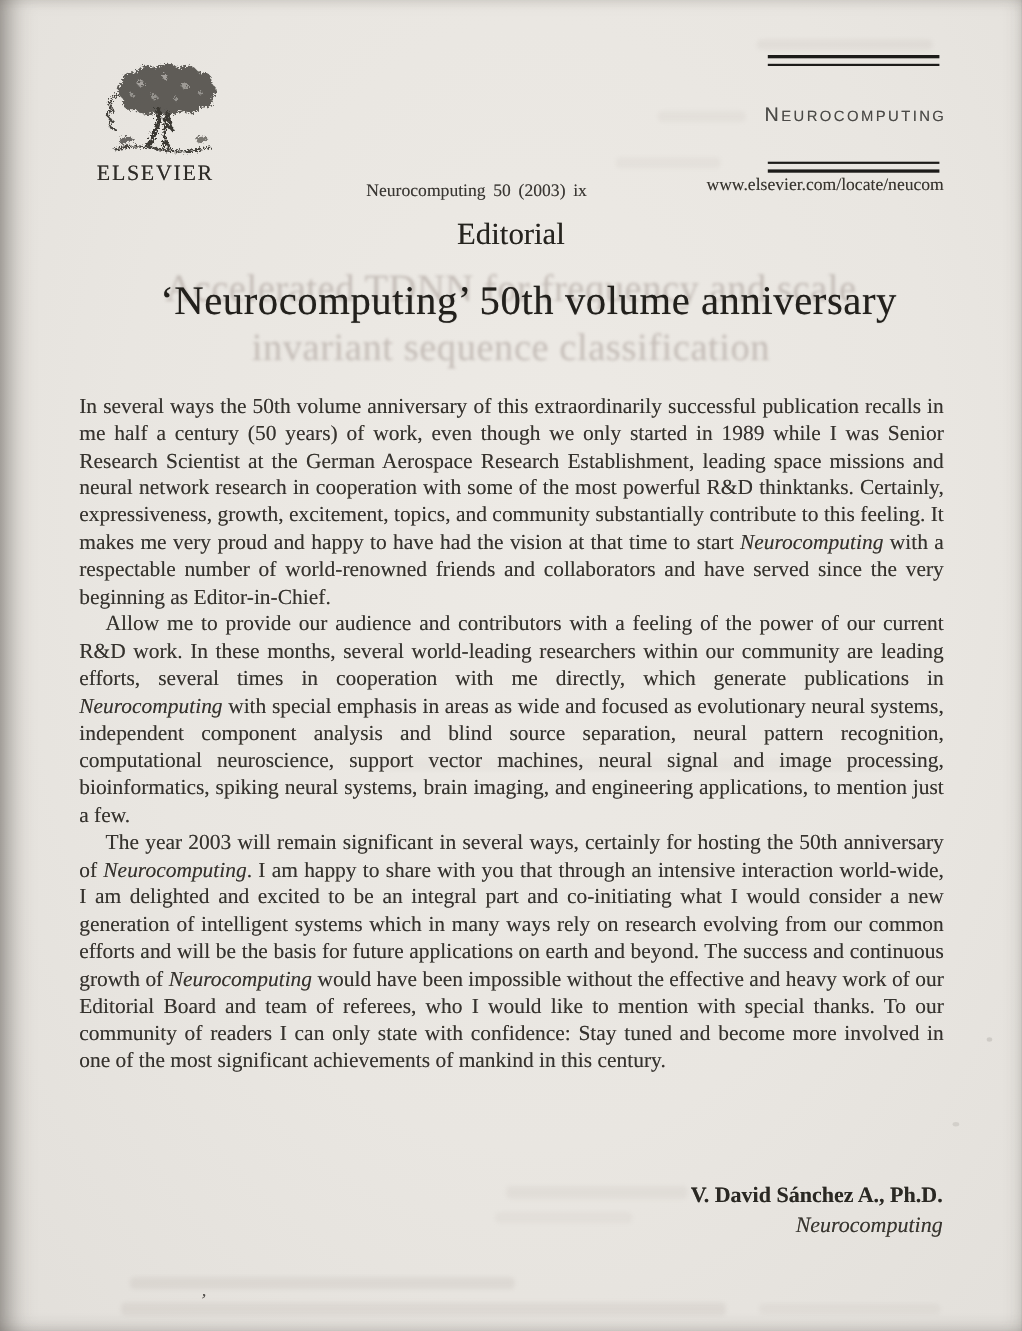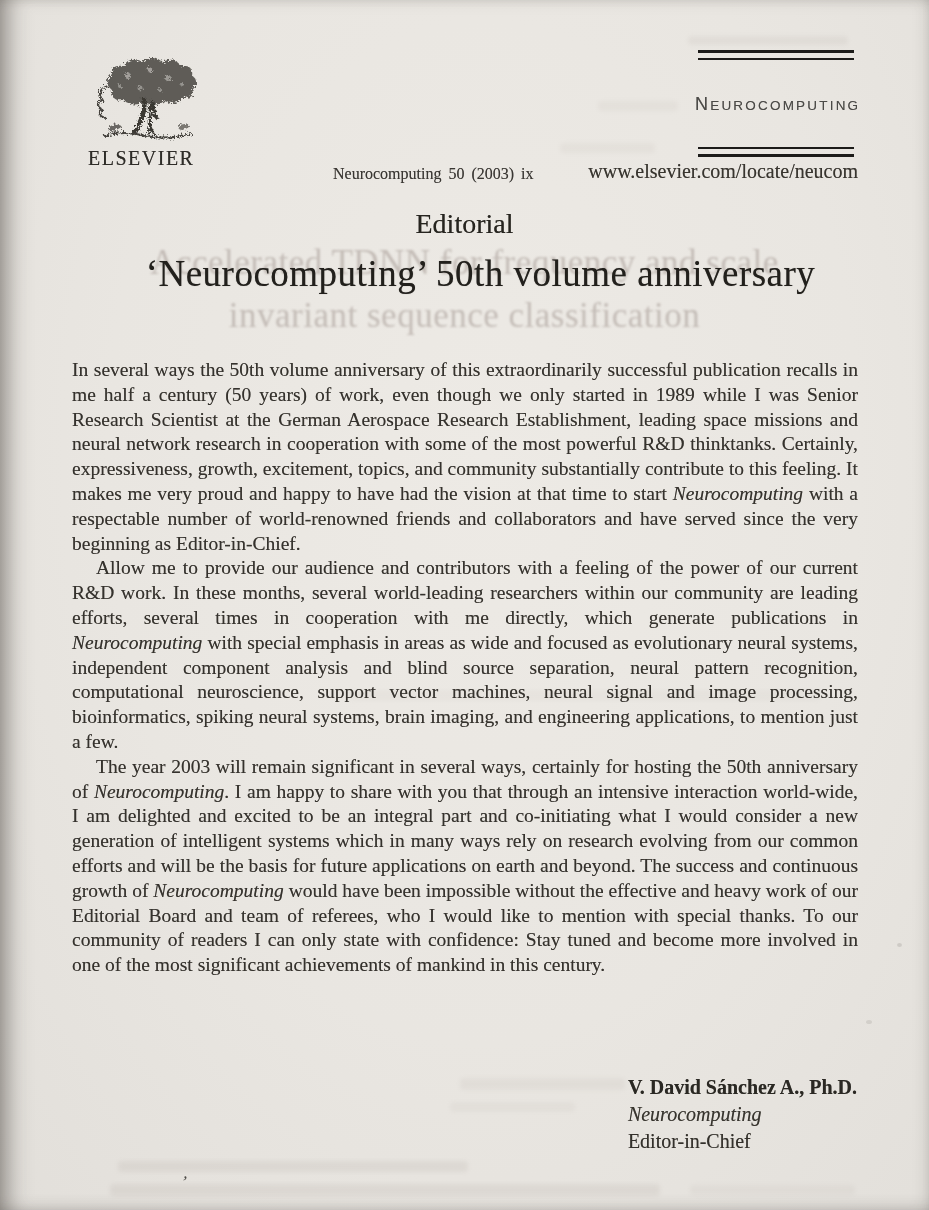--- a/index.html
+++ b/index.html
@@ -33,47 +33,47 @@
   .masthead-rule.top{top:50px;border-top:3px solid #1c1b19;border-bottom:2px solid #1c1b19;}
   .masthead-rule.bottom{top:147px;border-top:2px solid #1c1b19;border-bottom:3px solid #1c1b19;}
   .journal-name{
     left:695px;top:94px;width:162px;text-align:center;
     font-family:"Liberation Sans", sans-serif;
     font-size:13.5px;letter-spacing:2.2px;color:#4b4a47;
     text-shadow:0 0 .5px rgba(75,74,71,.5);
   }
   .journal-name::first-letter{font-size:18px;}
   .journal-url{
-    right:71px;top:160px;font-size:20px;color:#38352f;
+    right:71px;top:160px;font-size:16px;color:#38352f;
     text-shadow:0 0 .5px rgba(56,53,47,.5);
   }
   
   .section-label{
-    left:0;right:0;top:208px;text-align:center;
+    left:0;right:0;top:198px;text-align:center;
     font-size:28px;color:#26241f;
     text-shadow:0 0 .6px rgba(38,36,31,.55);
   }
   .article-title{
     left:0;right:0;top:252px;text-align:center;padding-left:32px;
     font-size:37px;color:#22201c;letter-spacing:.5px;
     text-shadow:0 0 .7px rgba(34,32,28,.5);
   }
   
   .body-text{
     left:72px;top:342px;width:786px;
     font-size:19.5px;line-height:24.8px;
     text-align:justify;
     text-shadow:0 0 .6px rgba(53,50,45,.5);
     margin-top:16px;
   }
   .body-text p{margin:0;}
   .body-text p.indent{text-indent:24px;}
   
   .signature{
-    right:72px;top:1074px;
+    right:72px;top:1074px;text-align:right;
     font-size:20px;line-height:27px;
     text-shadow:0 0 .6px rgba(50,47,42,.5);
   }
   .sig-name{font-weight:bold;color:#2a2823;}
   .sig-journal{font-style:italic;color:#38352f;}
   .sig-role{color:#33302b;}
   
   .ghost{z-index:1;color:rgba(158,146,139,.5);filter:blur(1.3px);}
   .ghost-title{
     left:0;right:0;text-align:center;
@@ -150,16 +150,15 @@
 
   <div class="layer body-text">
     <p><span>In several ways the 50th volume anniversary of this extraordinarily successful publication recalls in me half a century (50 years) of work, even though we only started in 1989 while I was Senior Research Scientist at the German Aerospace Research Establishment, leading space missions and neural network research in cooperation with some of the most powerful R&amp;D thinktanks. Certainly, expressiveness, growth, excitement, topics, and community substantially contribute to this feeling. It makes me very proud and happy to have had the vision at that time to start </span><i>Neurocomputing</i><span> with a respectable number of world-renowned friends and collaborators and have served since the very beginning as Editor-in-Chief.</span></p>
     <p class="indent"><span>Allow me to provide our audience and contributors with a feeling of the power of our current R&amp;D work. In these months, several world-leading researchers within our community are leading efforts, several times in cooperation with me directly, which generate publications in </span><i>Neurocomputing</i><span> with special emphasis in areas as wide and focused as evolutionary neural systems, independent component analysis and blind source separation, neural pattern recognition, computational neuroscience, support vector machines, neural signal and image processing, bioinformatics, spiking neural systems, brain imaging, and engineering applications, to mention just a few.</span></p>
     <p class="indent"><span>The year 2003 will remain significant in several ways, certainly for hosting the 50th anniversary of </span><i>Neurocomputing</i><span>. I am happy to share with you that through an intensive interaction world-wide, I am delighted and excited to be an integral part and co-initiating what I would consider a new generation of intelligent systems which in many ways rely on research evolving from our common efforts and will be the basis for future applications on earth and beyond. The success and continuous growth of </span><i>Neurocomputing</i><span> would have been impossible without the effective and heavy work of our Editorial Board and team of referees, who I would like to mention with special thanks. To our community of readers I can only state with confidence: Stay tuned and become more involved in one of the most significant achievements of mankind in this century.</span></p>
   </div>
 
   <div class="layer signature">
     <div class="sig-name">V. David Sánchez A., Ph.D.</div>
     <div class="sig-journal">Neurocomputing</div>
-    <div class="sig-role">Editor-in-Chief</div>
   </div>
 
 </div>
 
 </body></html>

